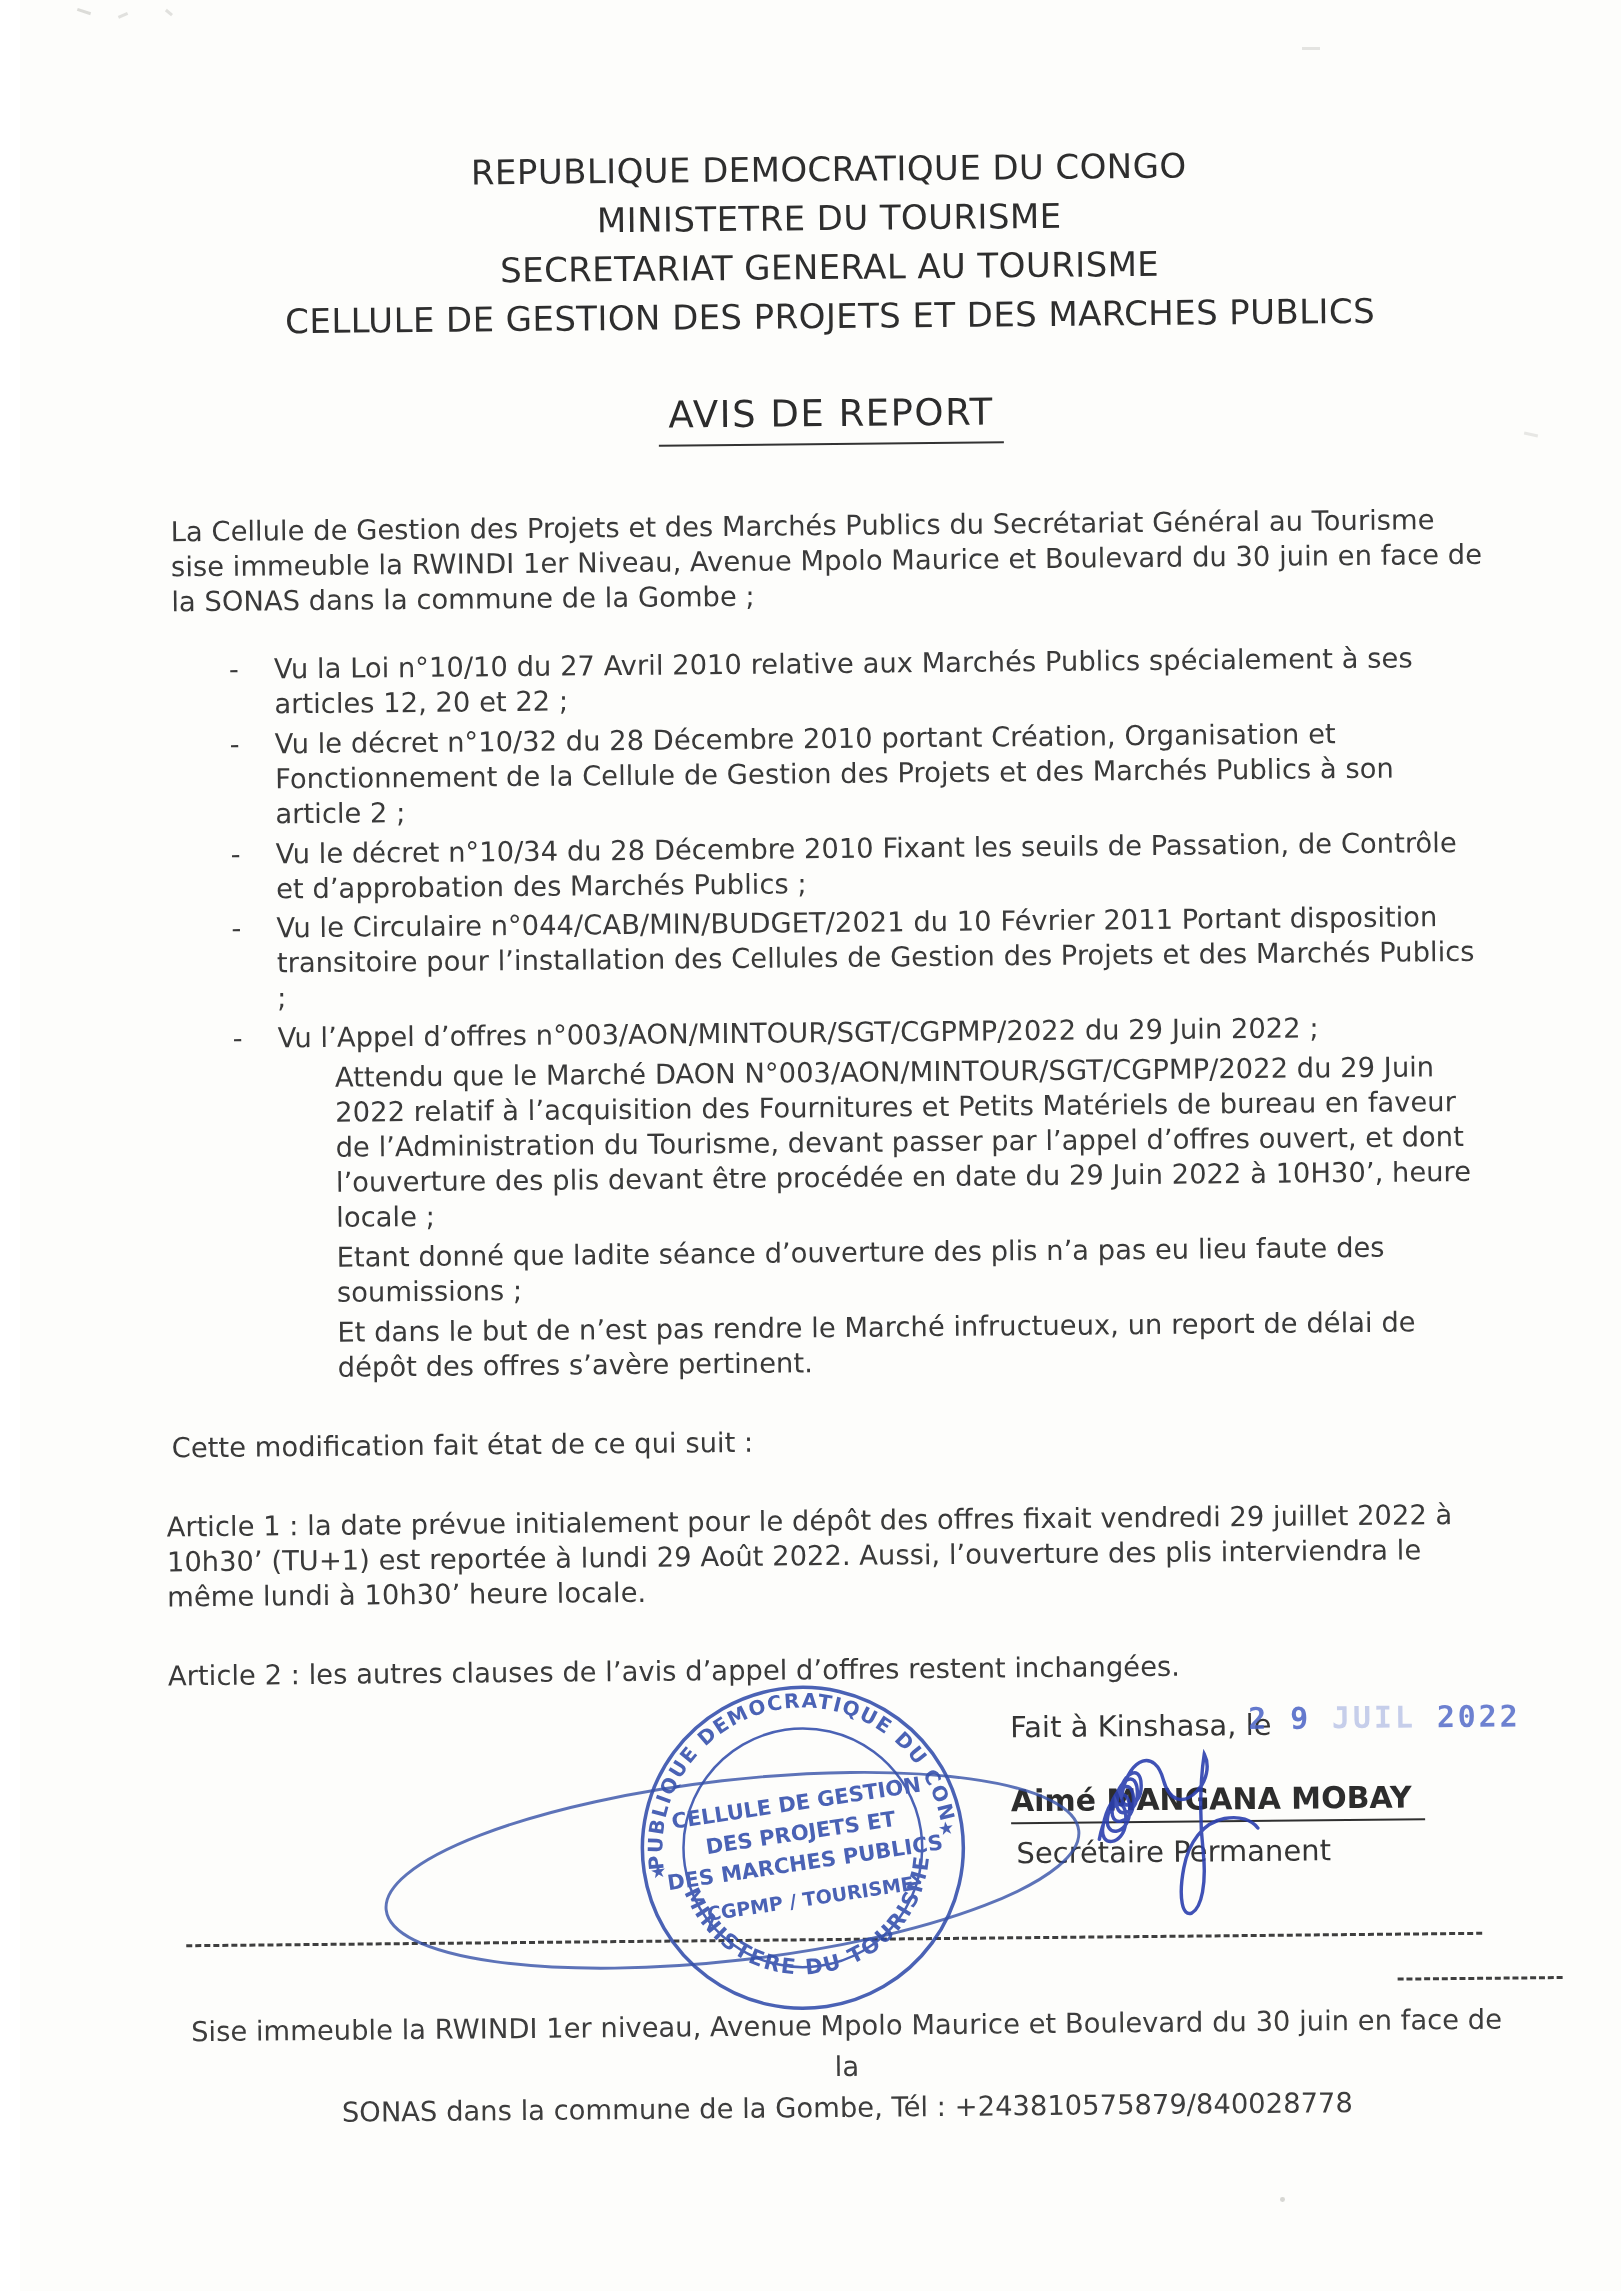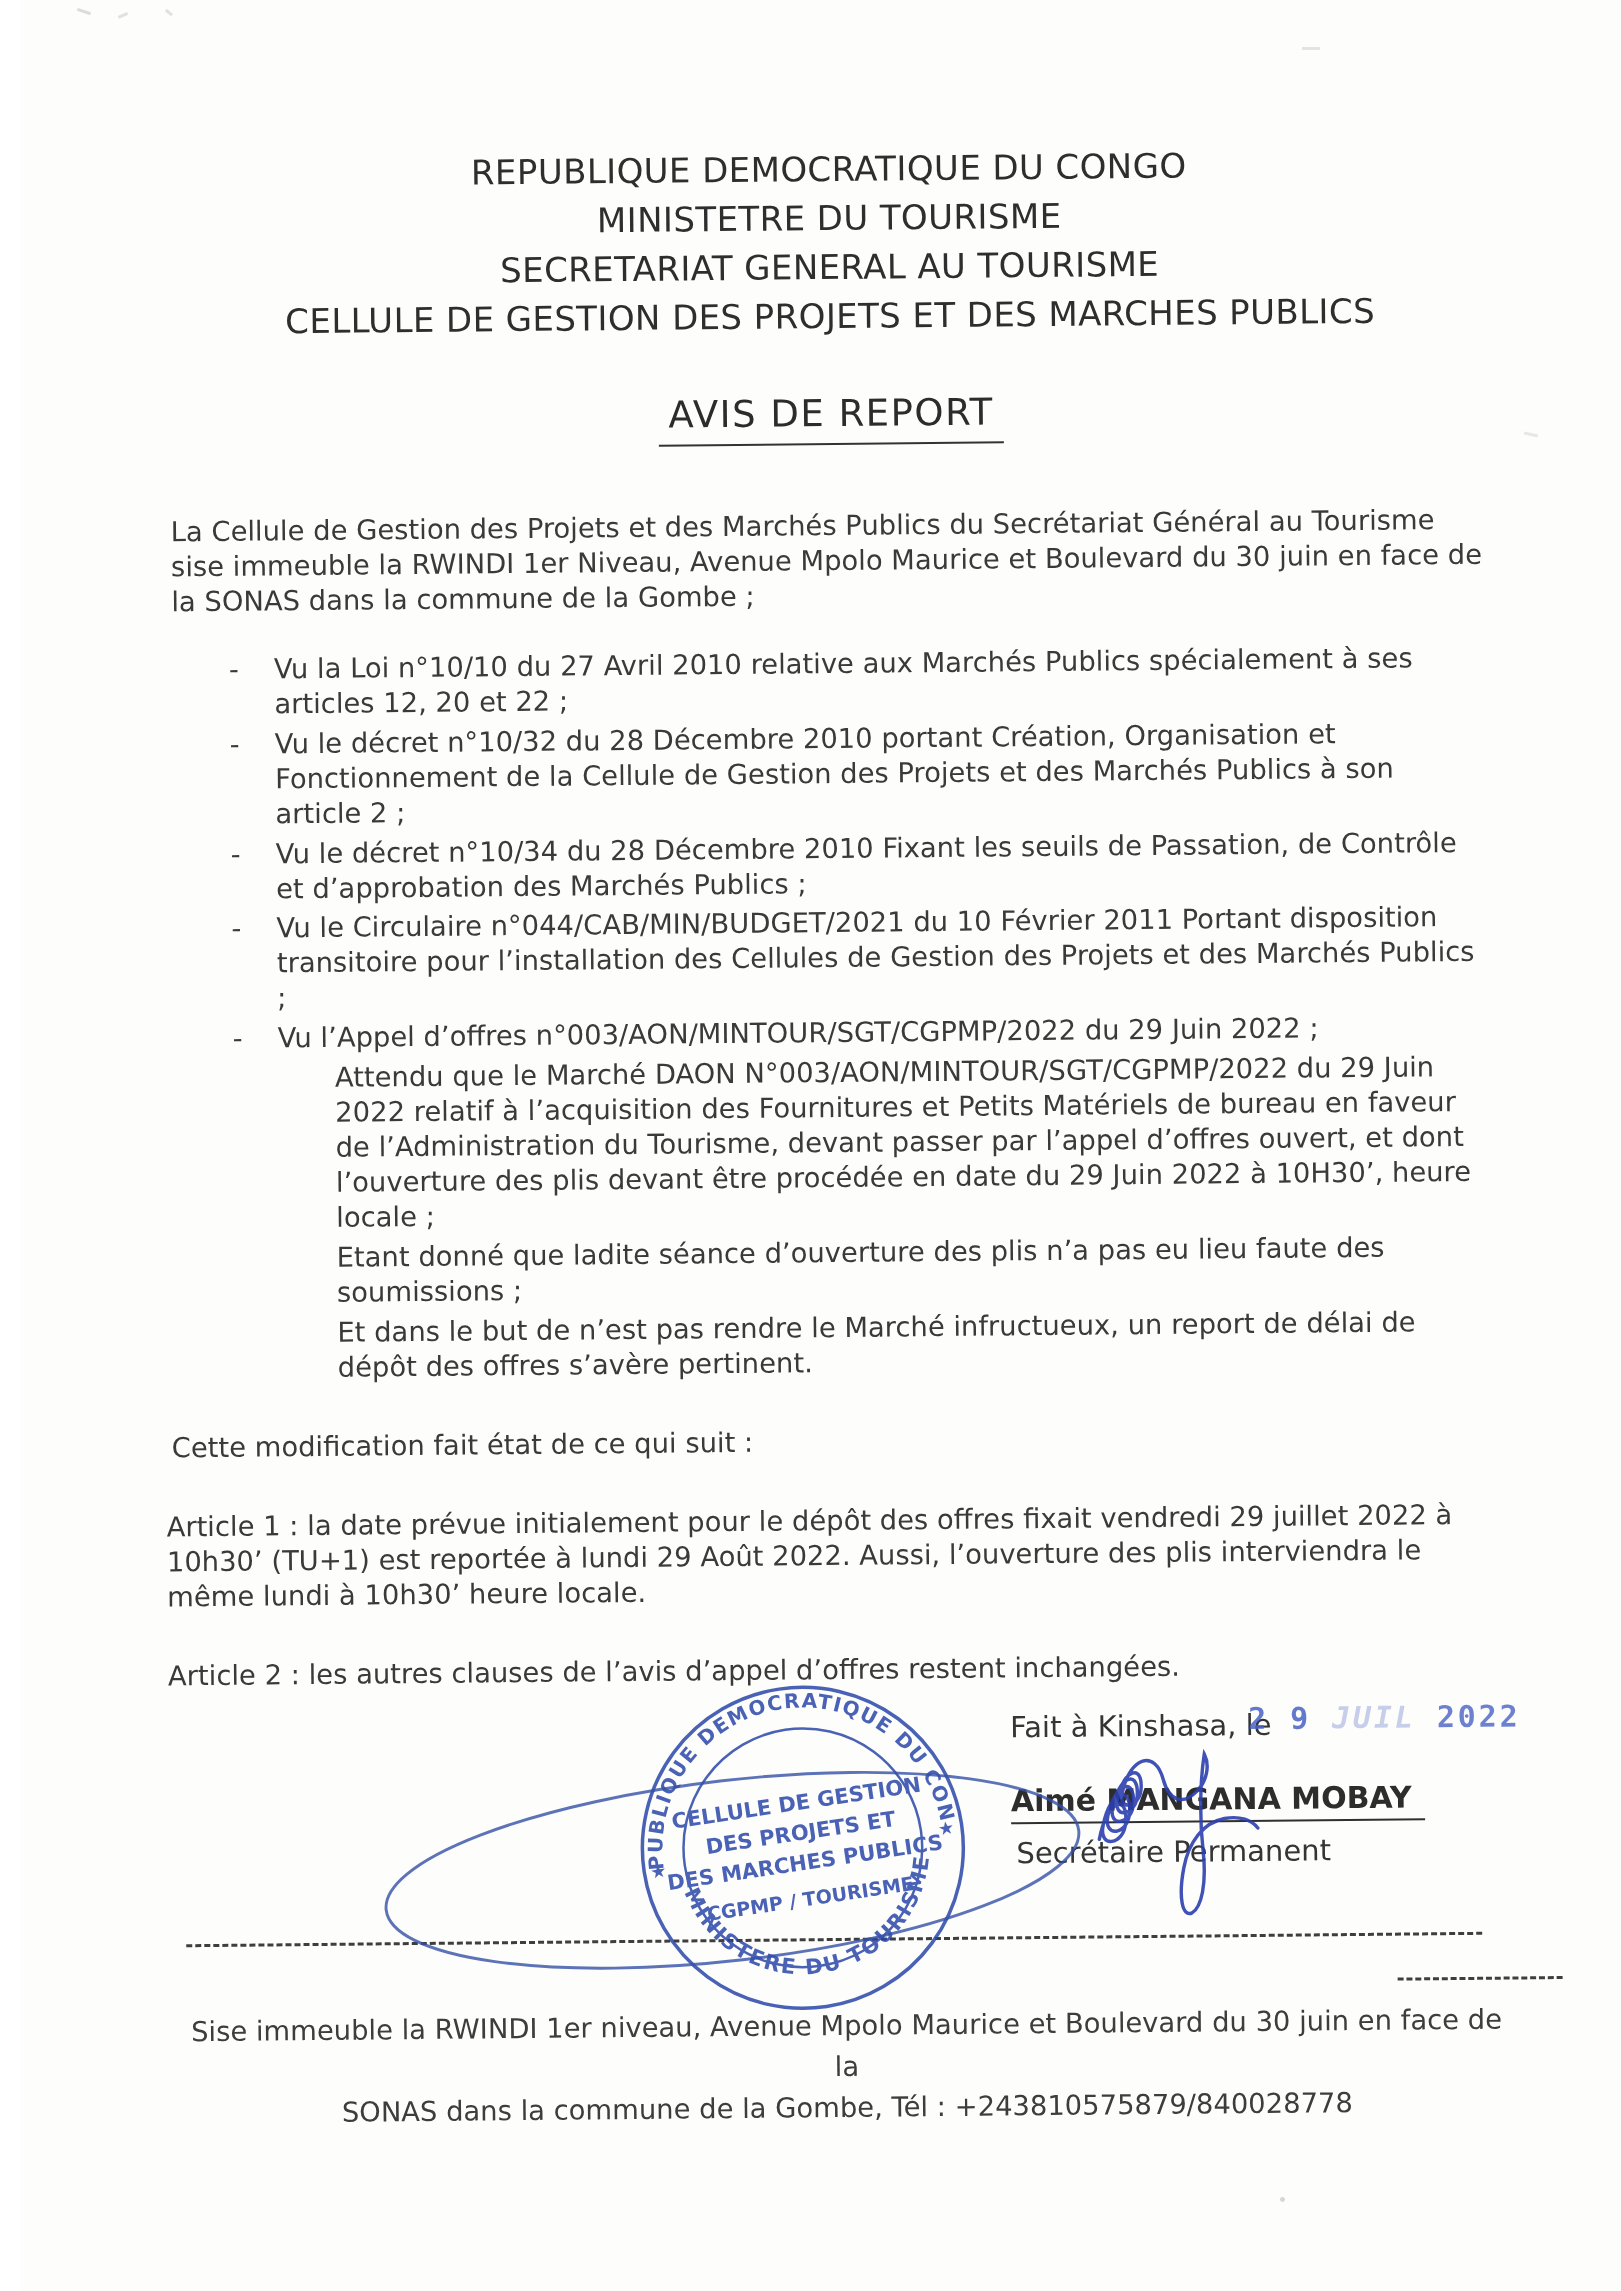--- a/index.html
+++ b/index.html
@@ -44,21 +44,21 @@
   .article { margin: 44px 0 0 -13.7px; padding-right: 3.9px; }
   .sign-block { position: relative; margin-top: 7.8px; height: 294px; }
   .fait-line { position: absolute; left: 828px; top: 17.6px; font-size: 29px; color: #353535; white-space: nowrap; }
   .date-stamp {
     position: absolute; left: 1066px; top: 9.8px;
     font-family: "DejaVu Sans Mono", monospace;
     font-weight: bold; font-size: 30px; color: #4a63c6;
     letter-spacing: 2.9px; white-space: nowrap;
   }
   .date-stamp .d { opacity: 0.85; }
-  .date-stamp .m { opacity: 0.30; font-style: italic; }
+  .date-stamp .m { opacity: 0.30; }
   .date-stamp .y { opacity: 0.80; }
   .signatory-name {
     position: absolute; left: 828px; top: 90px;
     font-size: 30px; font-weight: bold; color: #2d2d2d;
     border-bottom: 2.9px solid #2f2f2f; padding: 0 13.7px 3.9px 0; white-space: nowrap;
   }
   .signatory-role { position: absolute; left: 833px; top: 143px; font-size: 29px; color: #353535; white-space: nowrap; }
   .stamp-svg { position: absolute; left: 449px; top: -17.6px; width: 341px; height: 341px; z-index: 2; }
   .overlay-svg { position: absolute; left: 0; top: 0; width: 1323px; height: 421px; z-index: 3; pointer-events: none; }
   .dashed-main { position: absolute; left: 2px; top: 243px; width: 1296px; border-top: 3.9px dashed #3e3e3e; z-index: 1; }

